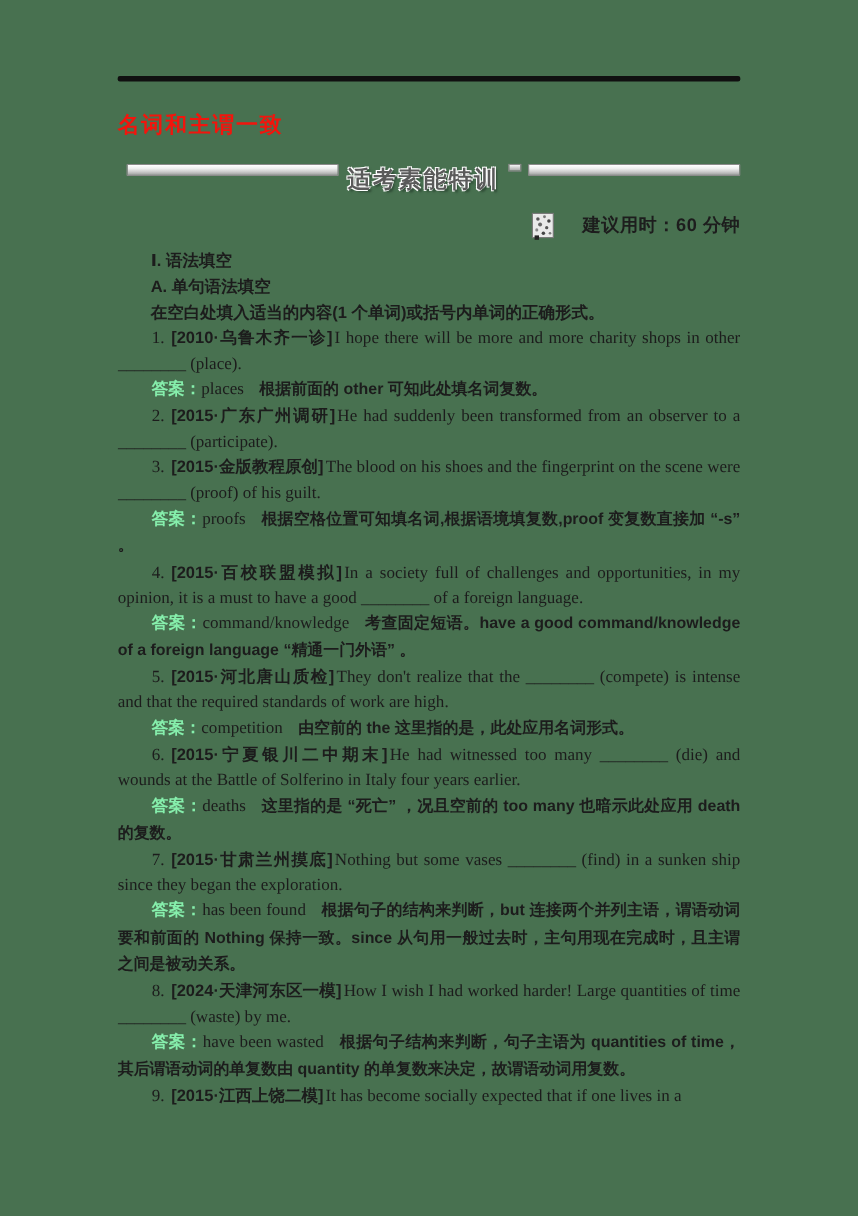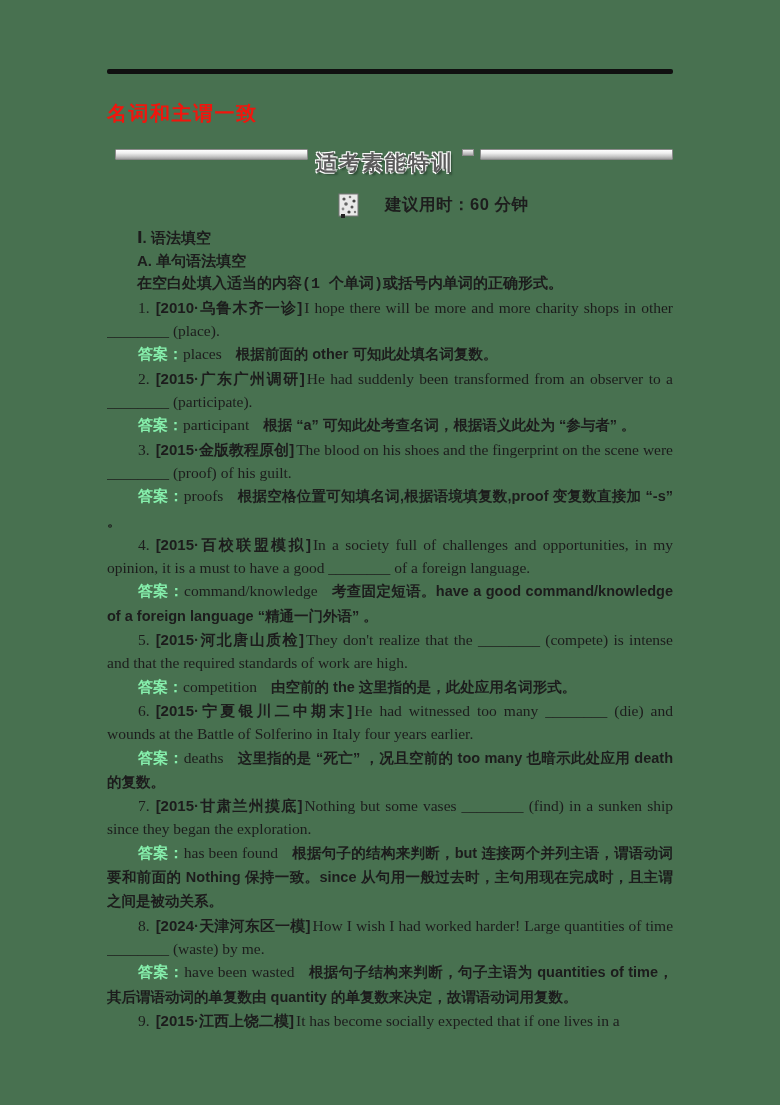--- a/index.html
+++ b/index.html
@@ -32,38 +32,38 @@
     margin:0 8px;font-size:21px;font-weight:bold;color:#5a5a5a;
     letter-spacing:2px;white-space:nowrap;
     font-family:"Liberation Sans","DejaVu Sans",sans-serif;
     text-shadow:-1px -1px 0 #ffffff,1px -1px 0 #ffffff,-1px 1px 0 #ffffff,2px 2px 2px #2e4a35;
   }
   .banner .banner-dot{
     width:10px;height:5px;margin-right:6px;
     background:linear-gradient(#f4f4f4,#a8a8a8);border:1px solid #8a8a8a;
   }
   .time-row{
-    position:absolute;left:119px;top:190px;width:566px;height:30px;
-    display:flex;align-items:center;padding-left:0;
+    position:absolute;left:107px;top:190px;width:566px;height:30px;
+    display:flex;align-items:center;padding-left:0;justify-content:flex-end;
   }
   .time-row .spacer{width:218px;}
   .time-row .stamp{width:23px;height:27px;flex:0 0 auto;}
   .time-note{
     margin-left:25px;font-size:16.5px;font-weight:bold;color:#1d1d1d;
     font-family:"Liberation Sans","DejaVu Sans",sans-serif;letter-spacing:0.5px;
   }
   .content{
     position:absolute;left:107px;top:226px;width:566px;bottom:0;overflow:hidden;
   }
   .para{
     margin:0;text-indent:2em;line-height:23.3px;font-size:15.5px;color:#1c1c1c;
     text-align:justify;
   }
   .sec{font-weight:bold;font-family:"Liberation Sans","DejaVu Sans",sans-serif;font-size:15px;}
-  .instr{font-weight:bold;font-family:Liberation Mono, monospace;font-size:15px;}
+  .instr{font-weight:bold;font-family:Liberation Sans, sans-serif;font-size:15px;}
   .qnum{margin-right:6px;}
   .qsrc{font-weight:bold;font-family:"Liberation Sans","DejaVu Sans",sans-serif;margin-right:2px;font-size:15px;}
   .ans-label{color:#86efac;font-weight:bold;font-family:"Liberation Sans","DejaVu Sans",sans-serif;font-size:15px;}
   .ans-word{margin-right:14px;}
   .ans-exp{font-family:"Liberation Sans","DejaVu Sans",sans-serif;font-size:14.5px;font-weight:600;}
 </style>
 </head>
 <body>
 
 <div class="topbar"></div>
@@ -96,21 +96,20 @@
 
 <div class="content">
   <p class="para sec">Ⅰ. 语法填空</p>
   <p class="para sec">A. 单句语法填空</p>
   <p class="para instr">在空白处填入适当的内容(1 个单词)或括号内单词的正确形式。</p>
 
   <p class="para q"><span class="qnum">1.</span><span class="qsrc">[2010·乌鲁木齐一诊]</span><span class="qtext">I hope there will be more and more charity shops in other ________ (place).</span></p>
   <p class="para ans"><span class="ans-label">答案：</span><span class="ans-word">places</span><span class="ans-exp">根据前面的 other 可知此处填名词复数。</span></p>
 
   <p class="para q"><span class="qnum">2.</span><span class="qsrc">[2015·广东广州调研]</span><span class="qtext">He had suddenly been transformed from an observer to a ________ (participate).</span></p>
-  <p class="para ans"><span class="ans-label">答案：</span><span class="ans-word">participant</span><span class="ans-exp">根据 “a” 可知此处考查名词，根据语义此处为 “参与者” 。</span></p>
 
   <p class="para q"><span class="qnum">3.</span><span class="qsrc">[2015·金版教程原创]</span><span class="qtext">The blood on his shoes and the fingerprint on the scene were ________ (proof) of his guilt.</span></p>
   <p class="para ans"><span class="ans-label">答案：</span><span class="ans-word">proofs</span><span class="ans-exp">根据空格位置可知填名词,根据语境填复数,proof 变复数直接加 “-s” 。</span></p>
 
   <p class="para q"><span class="qnum">4.</span><span class="qsrc">[2015·百校联盟模拟]</span><span class="qtext">In a society full of challenges and opportunities, in my opinion, it is a must to have a good ________ of a foreign language.</span></p>
   <p class="para ans"><span class="ans-label">答案：</span><span class="ans-word">command/knowledge</span><span class="ans-exp">考查固定短语。have a good command/knowledge of a foreign language “精通一门外语” 。</span></p>
 
   <p class="para q"><span class="qnum">5.</span><span class="qsrc">[2015·河北唐山质检]</span><span class="qtext">They don't realize that the ________ (compete) is intense and that the required standards of work are high.</span></p>
   <p class="para ans"><span class="ans-label">答案：</span><span class="ans-word">competition</span><span class="ans-exp">由空前的 the 这里指的是，此处应用名词形式。</span></p>
 

